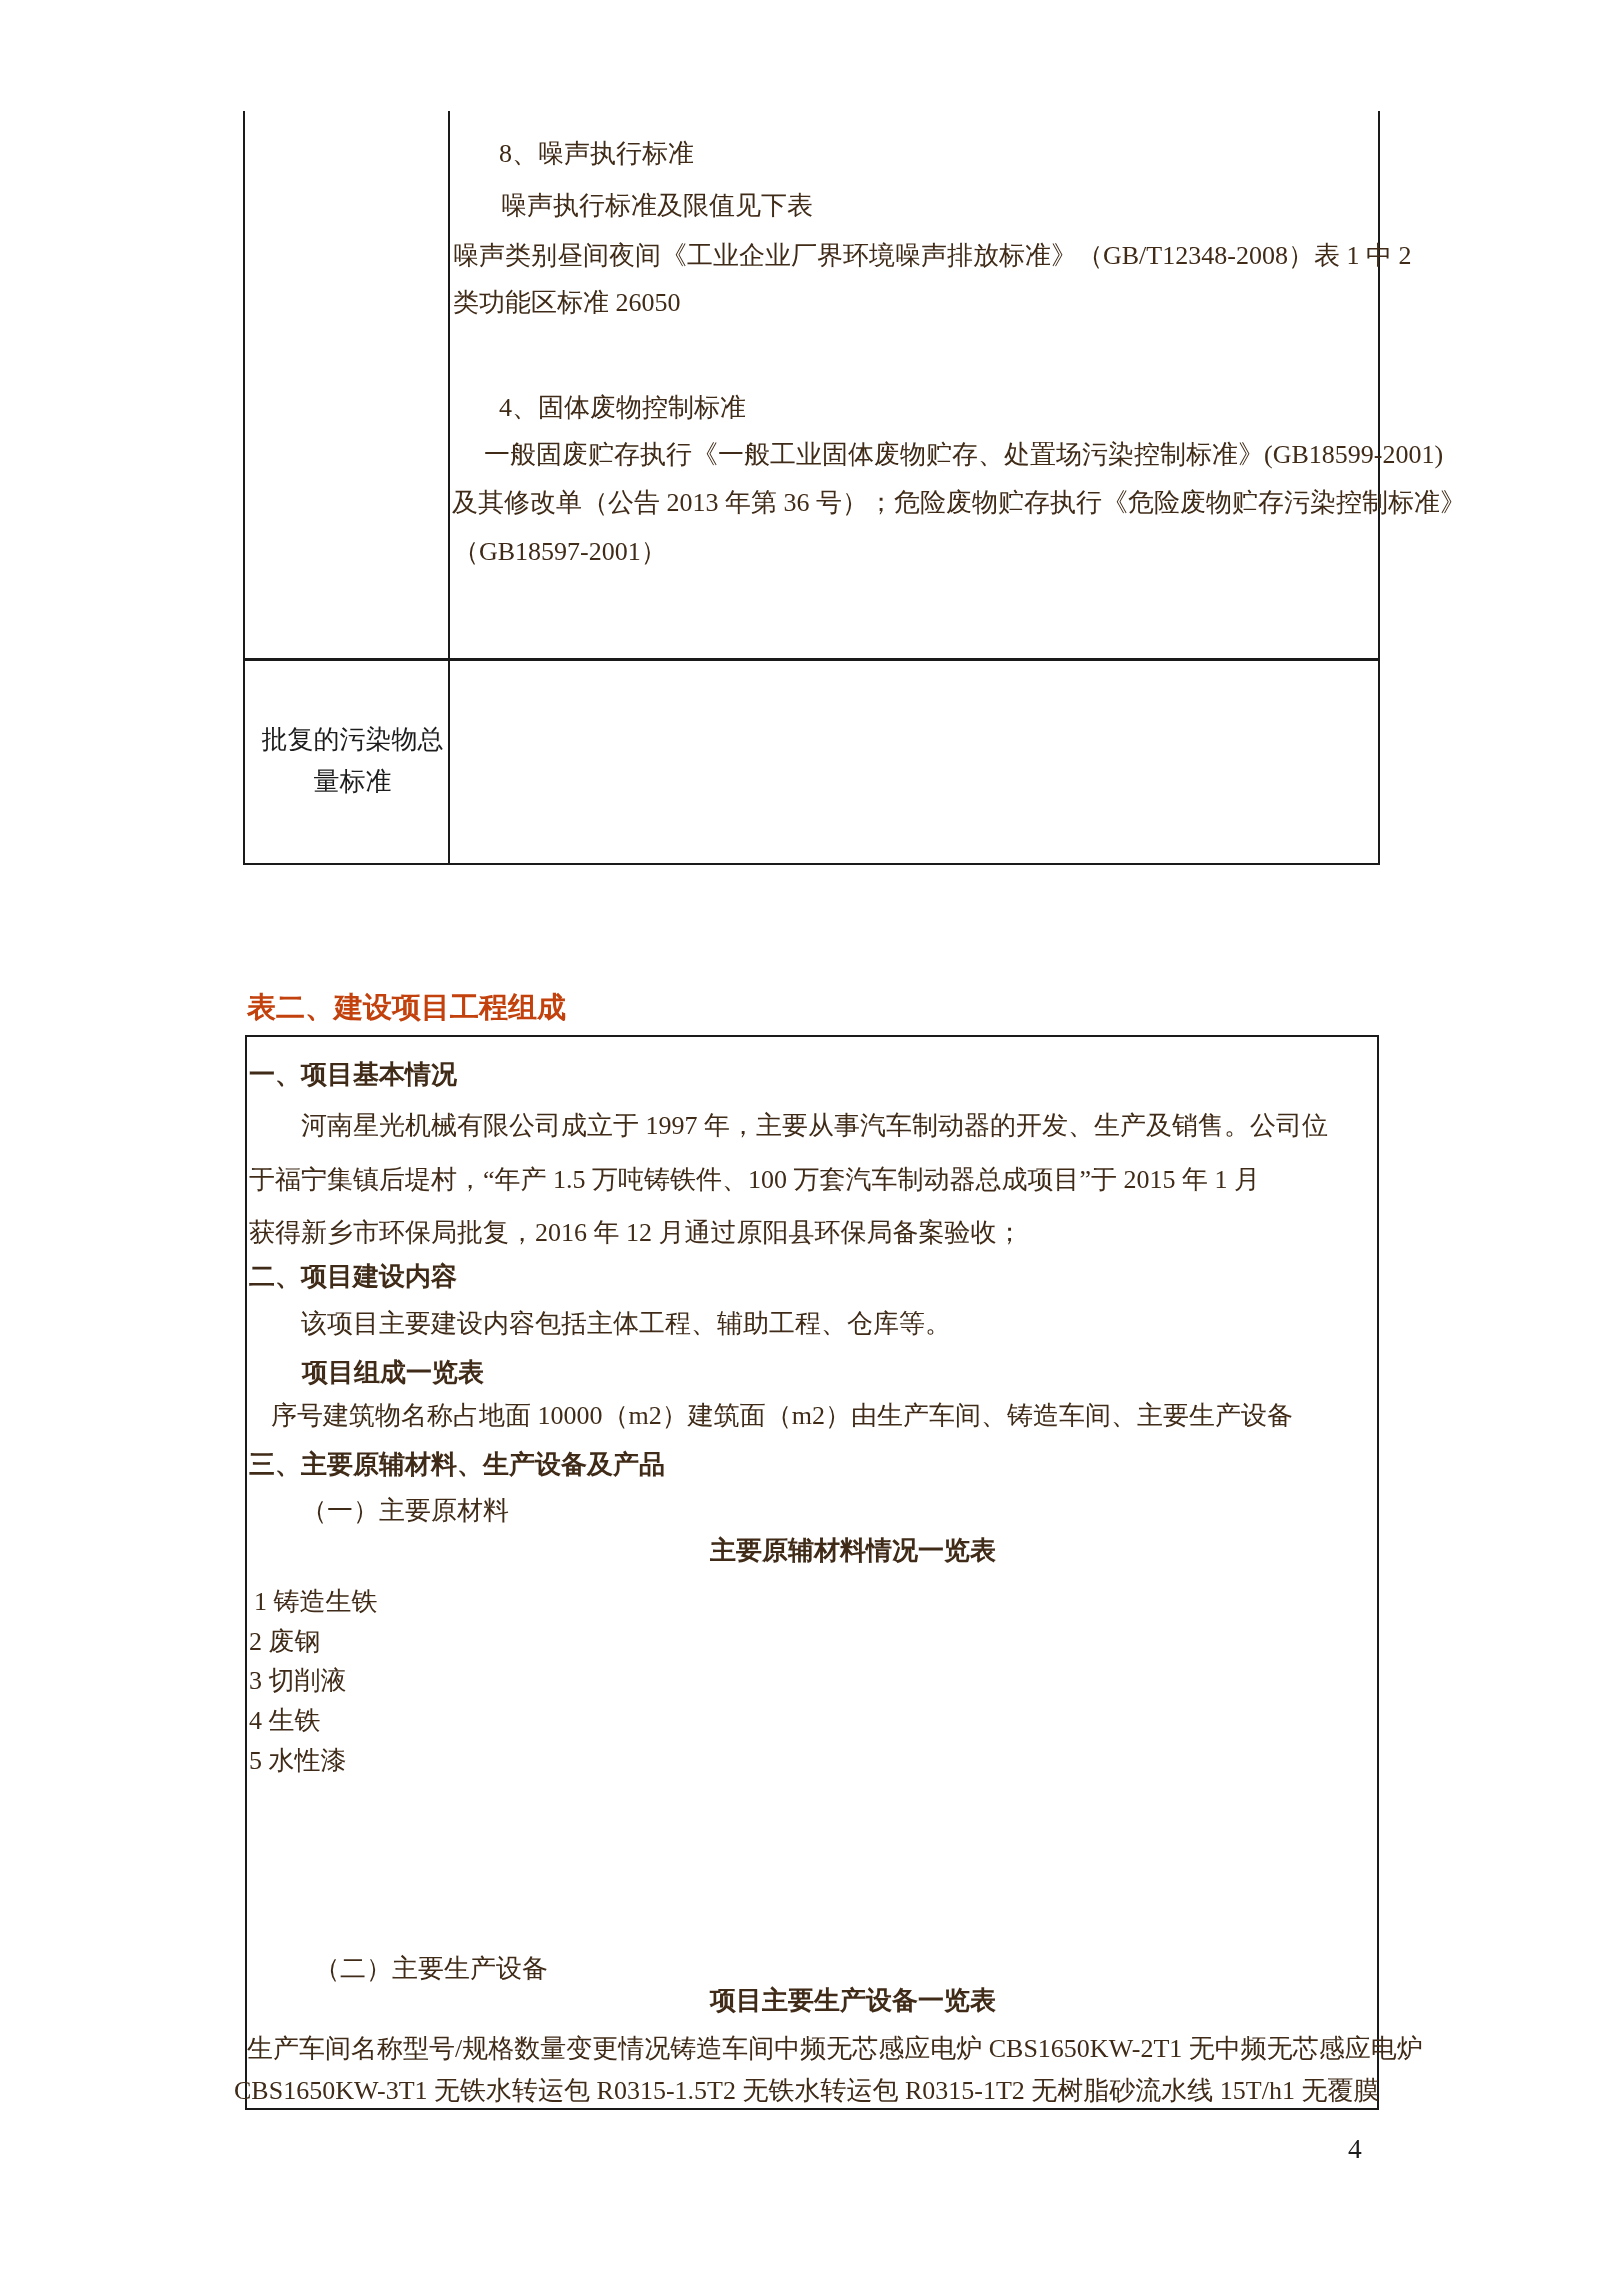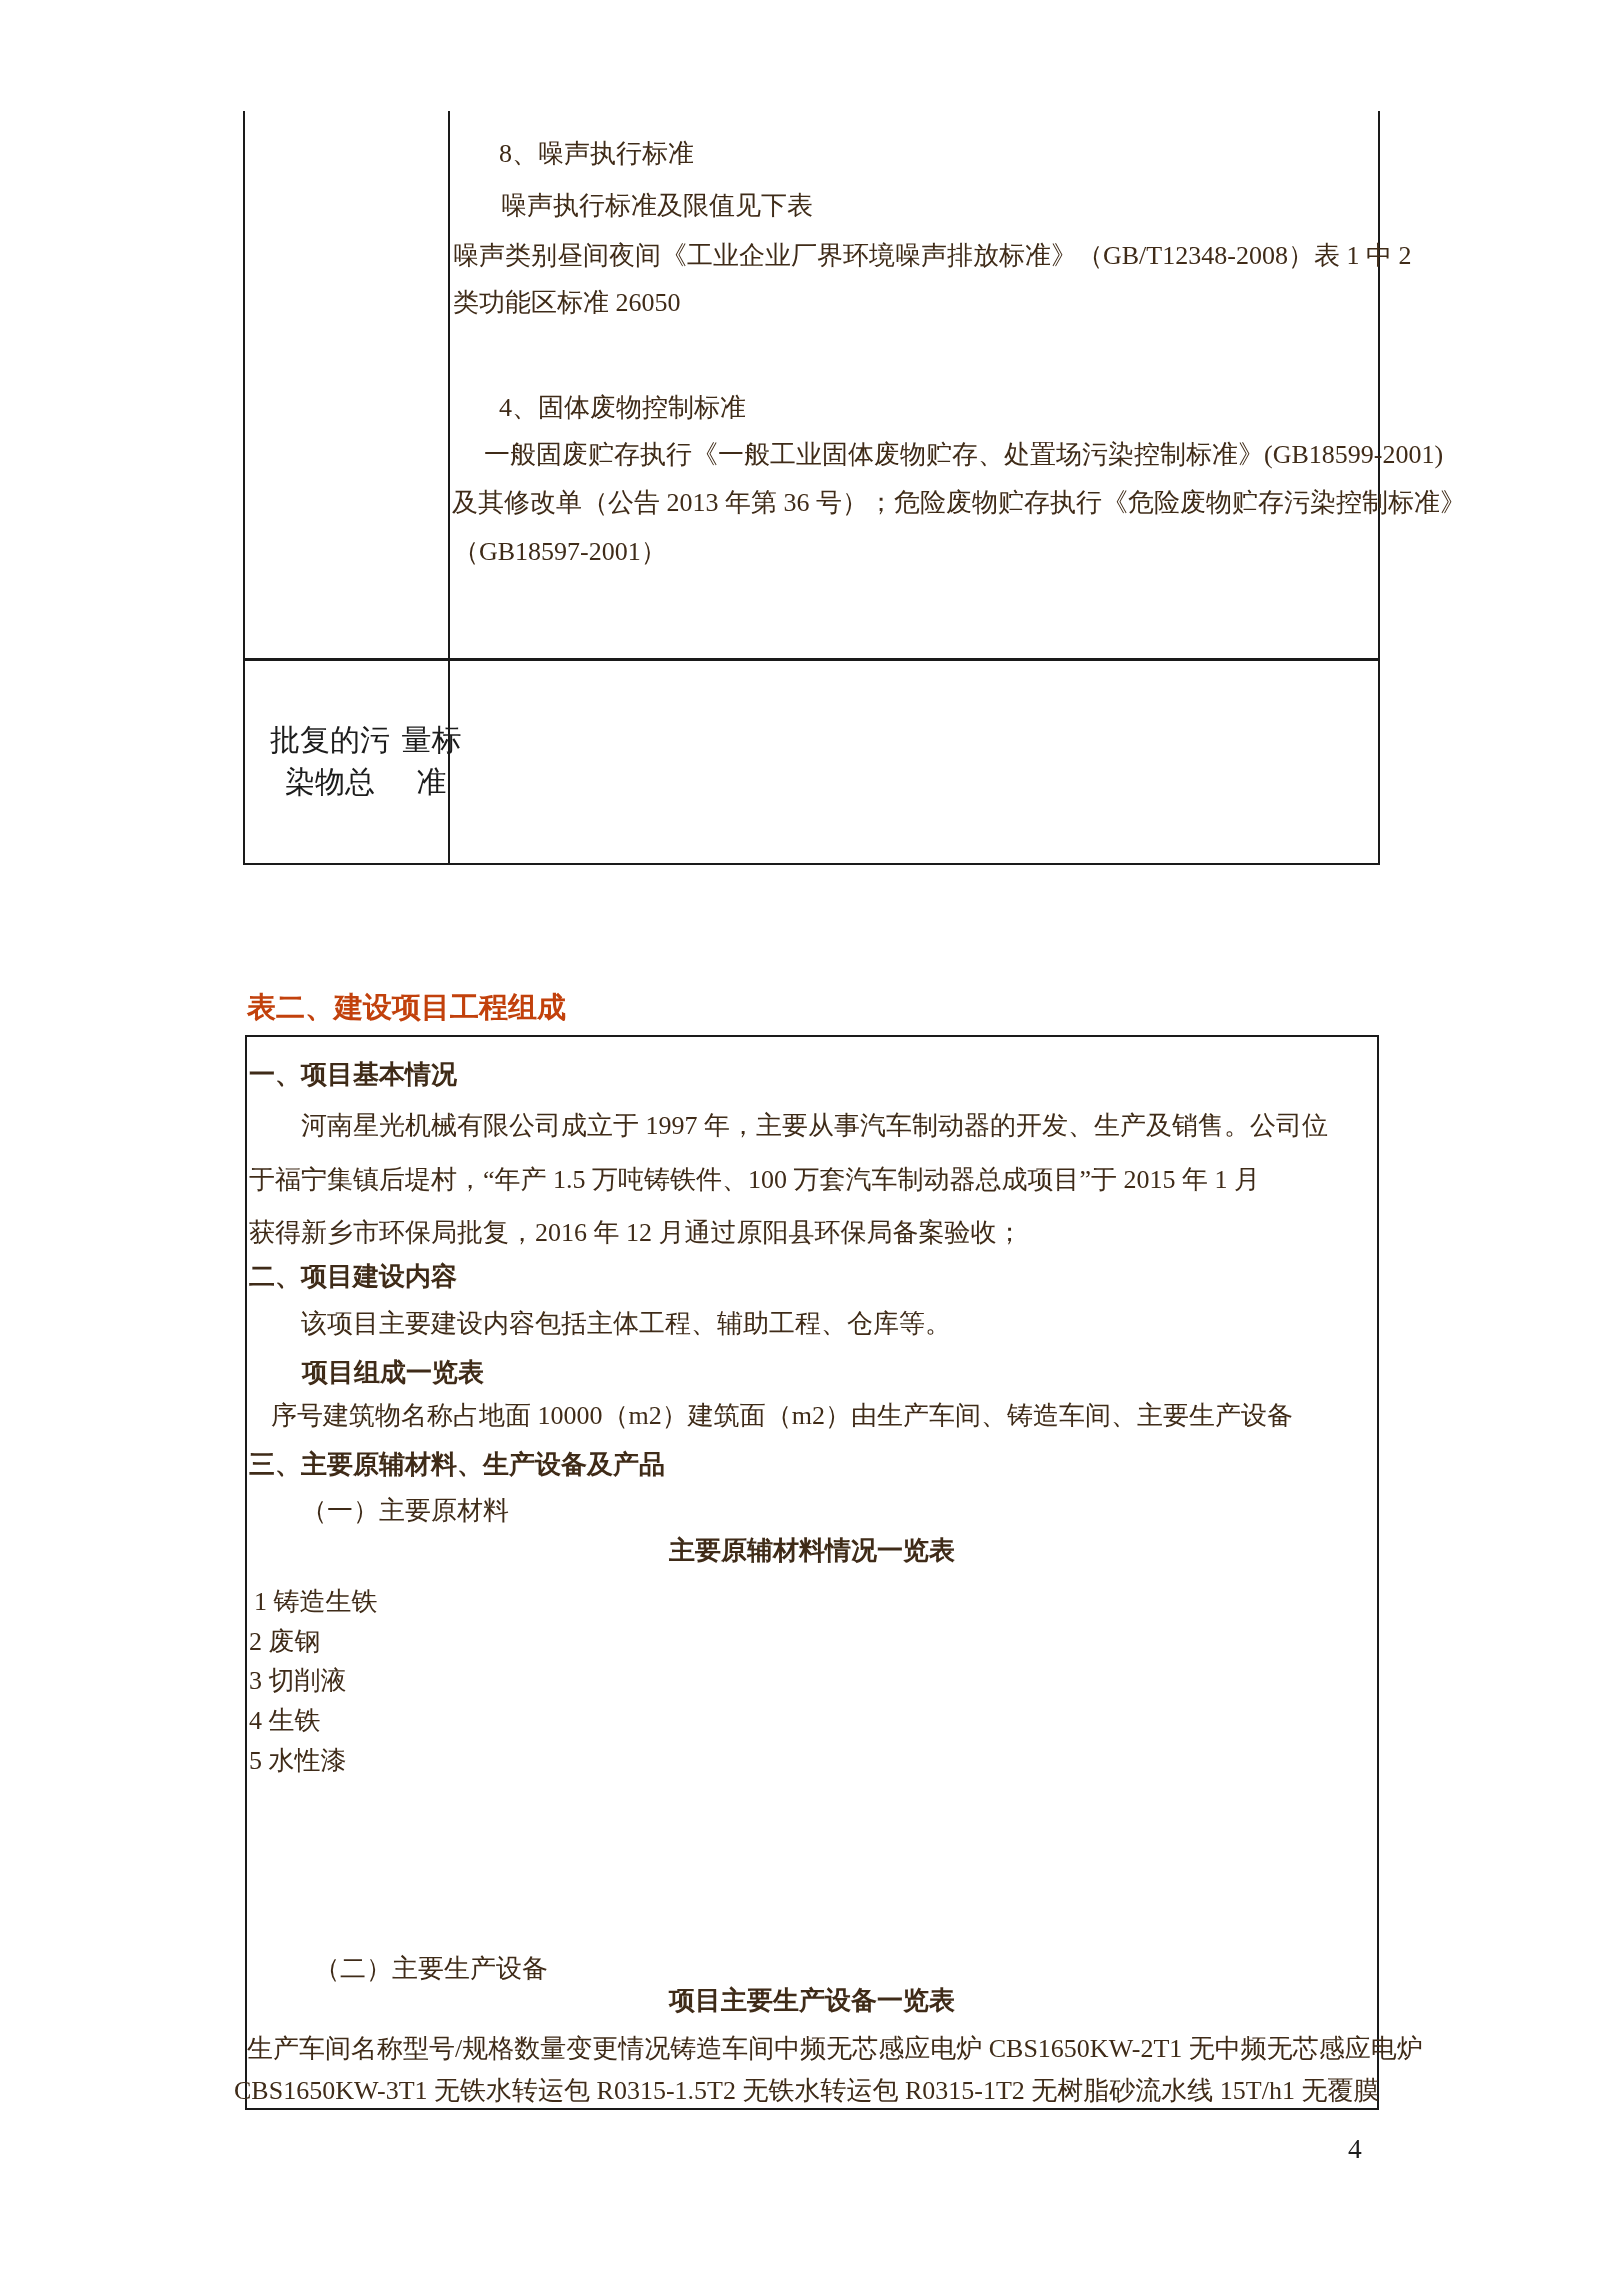--- a/index.html
+++ b/index.html
@@ -15,34 +15,34 @@
     position:absolute;
     white-space:nowrap;
     font-size:26px;
     line-height:29px;
   }
   .b{
     font-weight:bold;
     font-family:"Liberation Sans",sans-serif;
   }
   .c{
-    left:245px;width:1134px;text-align:center;
+    left:245px;width:1134px;text-align:center;padding-left:41px;
   }
   
   .t1{position:absolute;left:243px;top:111px;width:1137px;height:754px;}
   .t1 .edge{position:absolute;background:#1a1a1a;}
   .t1 .v-left{left:0;top:0;width:2px;height:754px;}
   .t1 .v-mid{left:205px;top:0;width:2px;height:754px;}
   .t1 .v-right{left:1135px;top:0;width:2px;height:754px;}
   .t1 .h-div{left:0;top:547px;width:1137px;height:3.3px;}
   .t1 .h-bot{left:0;top:752px;width:1137px;height:2px;}
   .t1-label{
-    position:absolute;left:16px;top:550px;width:203px;height:200px;
-    display:flex;flex-direction:row;align-items:center;justify-content:center;
-    font-size:30px;line-height:42px;color:#1c1c1c;text-align:center;
+    position:absolute;left:8px;top:550px;width:203px;height:200px;
+    display:flex;flex-direction:column;align-items:center;justify-content:center;
+    font-size:26px;line-height:42px;color:#1c1c1c;text-align:center;
   }
   
   .t2{
     position:absolute;left:245px;top:1035px;width:1134px;height:1075px;
     box-sizing:border-box;
     border:2px solid #1a1a1a;
     border-bottom-width:2.6px;
   }
   .h1{
     position:absolute;

